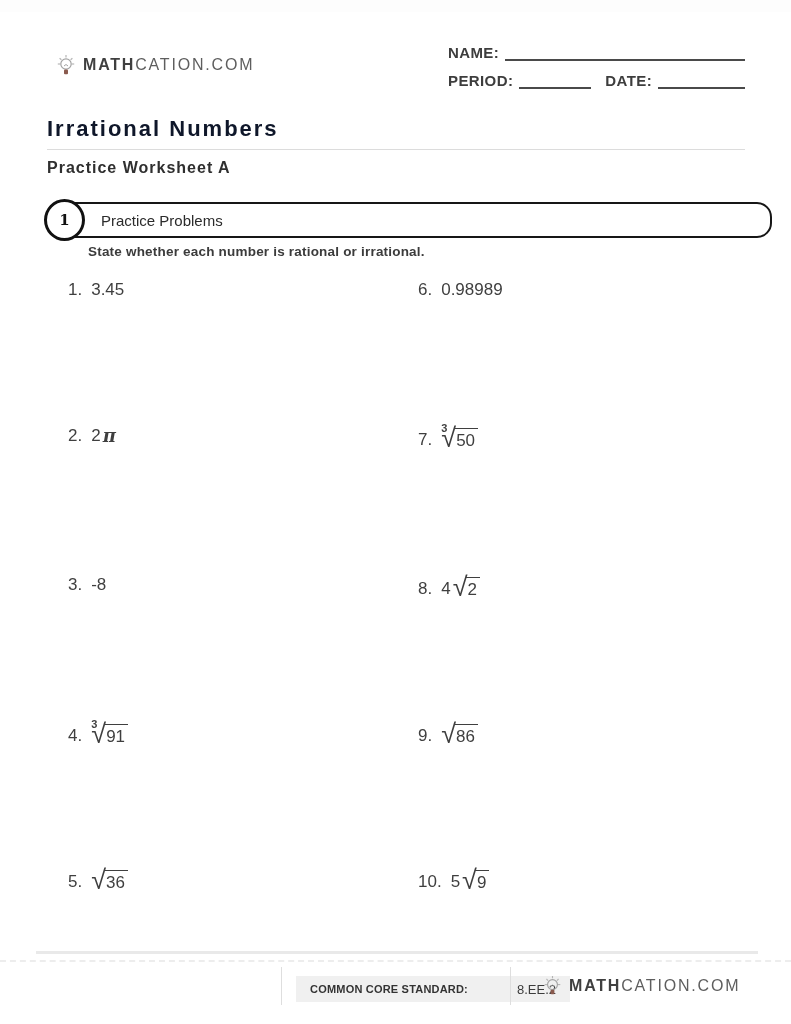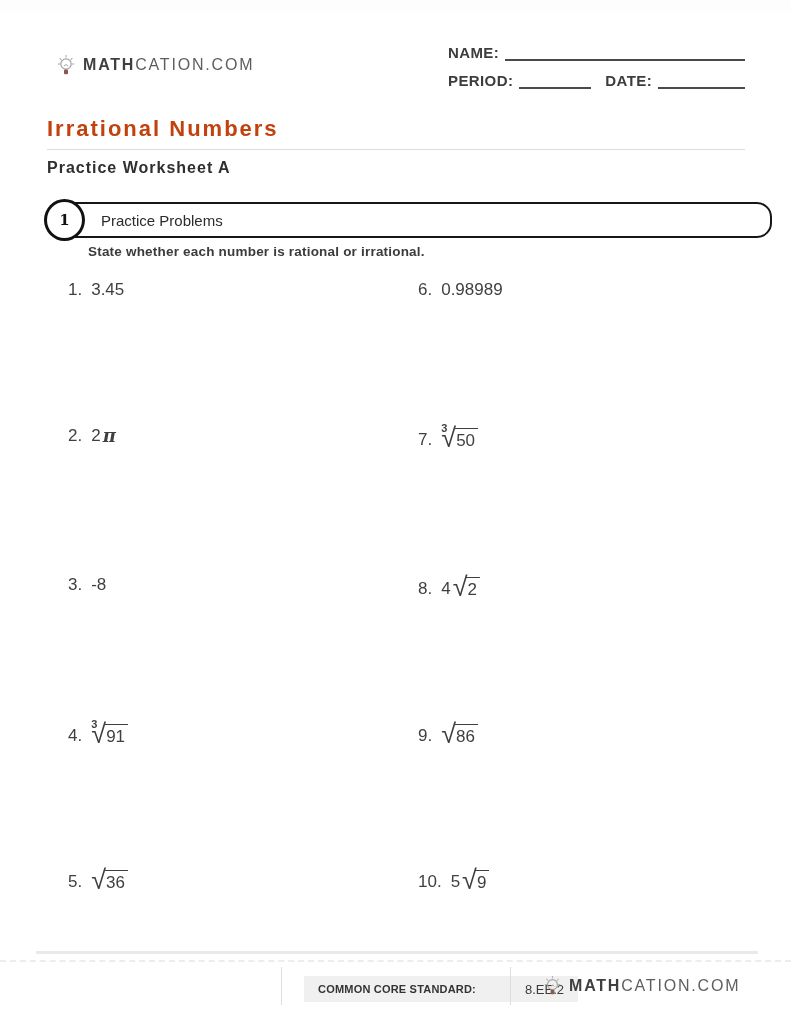--- a/index.html
+++ b/index.html
@@ -19,21 +19,21 @@
   .name-block { position:absolute; left:448px; top:29px; width:297px; }
   .nb-row { display:flex; align-items:flex-end; height:20px; margin-bottom:8px; }
   .nb-label { font-weight:700; font-size:15px; letter-spacing:0.4px; color:#3d3d3d; white-space:nowrap; }
   .nb-line { border-bottom:2px solid #4a4a4a; height:15px; margin-left:6px; }
   .nb-line.grow { flex:1; }
   .nb-line.period { width:72px; }
   .nb-spacer { width:14px; }
 
   
   .title { position:absolute; left:47px; top:104px; font-size:22px; font-weight:800;
-           letter-spacing:2px; color:#c2410c; }
+           letter-spacing:2px; color:#0f172a; }
   .title-rule { position:absolute; left:47px; top:137px; width:698px; height:1px; background:#dcdcdc; }
   .subtitle { position:absolute; left:47px; top:147px; font-size:16px; font-weight:800;
               letter-spacing:1px; color:#2f2f2f; }
 
   
   .section-box { position:absolute; left:47px; top:190px; width:725px; height:36px;
                  border:2.5px solid #161616; border-radius:15px; background:#fff; z-index:1;
                  display:flex; align-items:center; padding-left:52px; }
   .section-label { font-size:15px; color:#2b2b2b; }
   .section-circle { position:absolute; left:44px; top:187px; width:41px; height:42px;
@@ -60,21 +60,21 @@
   
   .r1 { top:268px; } .r2 { top:414px; } .r3 { top:563px; } .r4 { top:710px; } .r5 { top:856px; }
   .cl { left:68px; } .cr { left:418px; }
 
   
   .footer-rule-solid  { position:absolute; left:36px; top:939px; width:722px; height:3px; background:#e9e9e9; }
   .footer-rule-dashed { position:absolute; left:0; top:948px; width:791px; border-top:2px dashed #ededed; }
   .copyright { position:absolute; left:50px; top:960px; font-size:11px; color:#4f4f4f; line-height:1.35; }
   .v-div { position:absolute; top:955px; width:1px; height:38px; background:#dedede; }
   .v-div-1 { left:281px; } .v-div-2 { left:510px; }
-  .ccs-box { position:absolute; left:304px; top:964px; height:26px; background:#f0f0f0;
+  .ccs-box { position:absolute; left:296px; top:964px; height:26px; background:#f0f0f0;
              display:flex; align-items:center; padding:0 14px; gap:9px;justify-content:center; }
   .ccs-label { font-size:11px; font-weight:700; color:#333; letter-spacing:0.2px; white-space:nowrap; }
   .ccs-value { font-size:13px; color:#3c3c3c;padding-left:40px; }
   .logo-bottom { left:543px; top:963px; }
 
   .bulb { flex:0 0 auto; }
 </style>
 </head>
 <body>
 

